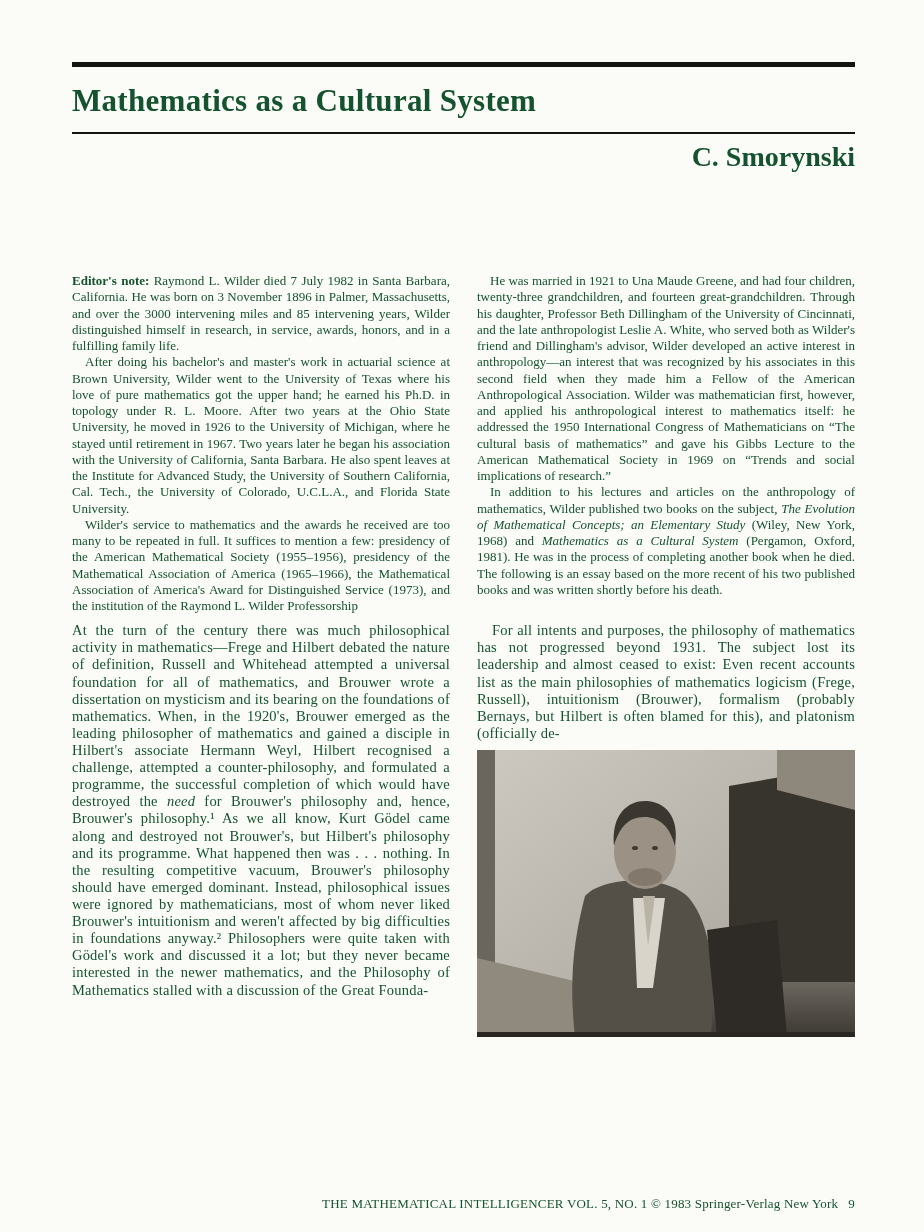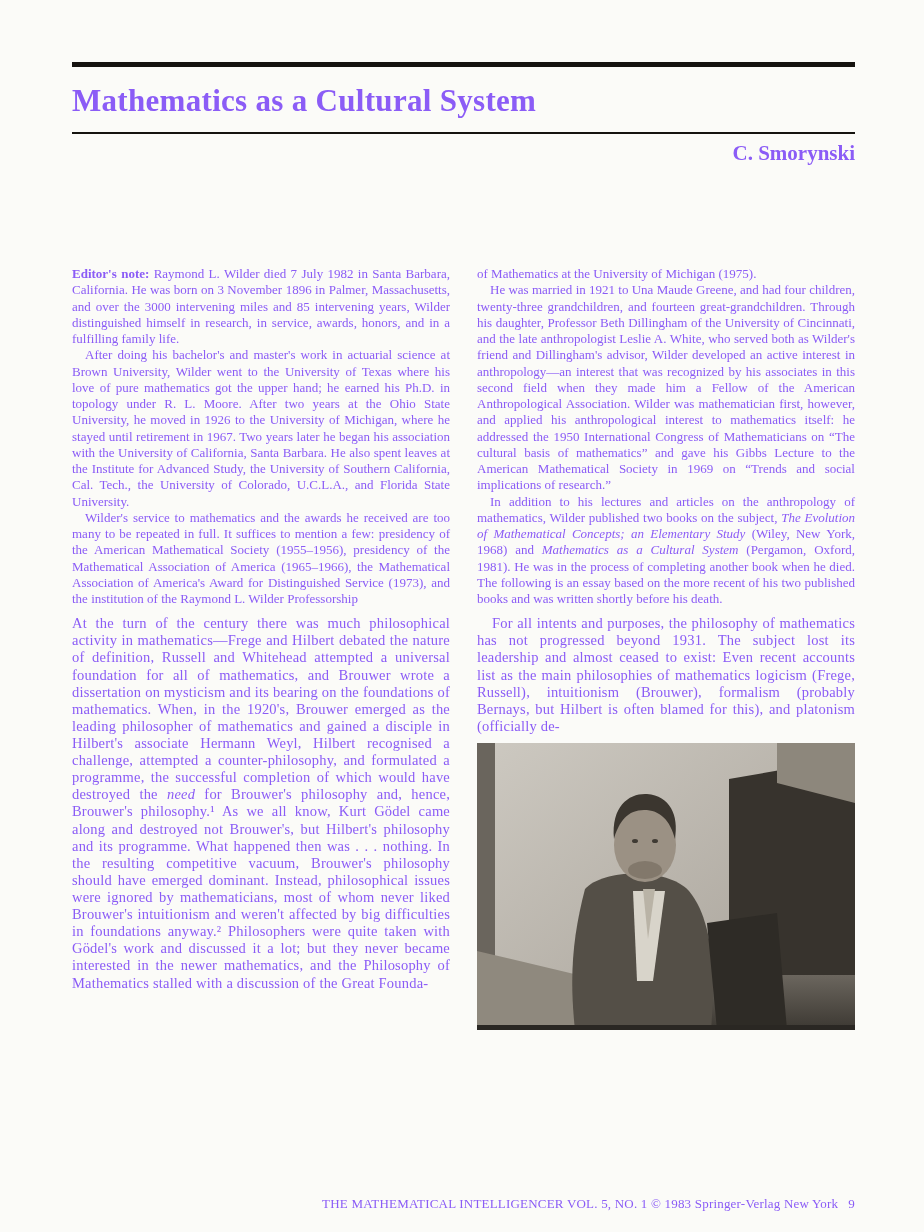--- a/index.html
+++ b/index.html
@@ -1,26 +1,26 @@
 <!DOCTYPE html>
 <html><head>
 <meta charset="utf-8">
 <style>
   * { margin:0; padding:0; box-sizing:border-box; }
   html,body { background:#dcdcd8; }
   .page {
     width:924px; height:1232px; margin:0 auto; position:relative;
-    background:#fbfbf8; color:#8b5cf6; overflow:hidden;
+    background:#fbfbf8; color:#14532d; overflow:hidden;
     padding:62px 69px 0 72px;
     font-family:"Liberation Serif", serif;
   }
   .thick-rule { height:5px; background:#15130f; }
   .title { font-size:31px; font-weight:bold; margin-top:16px; letter-spacing:.3px; }
   .thin-rule { height:2px; background:#15130f; margin-top:13px; }
-  .author { text-align:right; font-size:21px; font-weight:bold; margin-top:7px; }
+  .author { text-align:right; font-size:28px; font-weight:bold; margin-top:7px; }
   .note-section { display:flex; gap:27px; margin-top:100px;justify-content:flex-end; }
   .col { width:378px; }
   .note { font-size:13px; line-height:1.25; text-align:justify; }
   .note p.indent { text-indent:13px; }
   .bold { font-weight:bold; }
   .ital { font-style:italic; }
   .body-section { display:flex; gap:27px; margin-top:8px; }
   .bodytext { font-size:14.5px; line-height:1.18; text-align:justify; letter-spacing:.2px; }
   .bodytext p.indent { text-indent:15px; }
   .caption { font-size:13px; font-weight:bold; margin-top:18px; }
@@ -45,21 +45,20 @@
 
   <div class="author">C. Smorynski</div>
 
   <div class="note-section">
     <div class="col note">
       <p><span class="bold">Editor's note:</span><span> Raymond L. Wilder died 7 July 1982 in Santa Barbara, California. He was born on 3 November 1896 in Palmer, Massachusetts, and over the 3000 intervening miles and 85 intervening years, Wilder distinguished himself in research, in service, awards, honors, and in a fulfilling family life.</span></p>
       <p class="indent">After doing his bachelor's and master's work in actuarial science at Brown University, Wilder went to the University of Texas where his love of pure mathematics got the upper hand; he earned his Ph.D. in topology under R. L. Moore. After two years at the Ohio State University, he moved in 1926 to the University of Michigan, where he stayed until retirement in 1967. Two years later he began his association with the University of California, Santa Barbara. He also spent leaves at the Institute for Advanced Study, the University of Southern California, Cal. Tech., the University of Colorado, U.C.L.A., and Florida State University.</p>
       <p class="indent">Wilder's service to mathematics and the awards he received are too many to be repeated in full. It suffices to mention a few: presidency of the American Mathematical Society (1955–1956), presidency of the Mathematical Association of America (1965–1966), the Mathematical Association of America's Award for Distinguished Service (1973), and the institution of the Raymond L. Wilder Professorship</p>
     </div>
     <div class="col note">
-      <p>of Mathematics at the University of Michigan (1975).</p>
       <p class="indent">He was married in 1921 to Una Maude Greene, and had four children, twenty-three grandchildren, and fourteen great-grandchildren. Through his daughter, Professor Beth Dillingham of the University of Cincinnati, and the late anthropologist Leslie A. White, who served both as Wilder's friend and Dillingham's advisor, Wilder developed an active interest in anthropology—an interest that was recognized by his associates in this second field when they made him a Fellow of the American Anthropological Association. Wilder was mathematician first, however, and applied his anthropological interest to mathematics itself: he addressed the 1950 International Congress of Mathematicians on “The cultural basis of mathematics” and gave his Gibbs Lecture to the American Mathematical Society in 1969 on “Trends and social implications of research.”</p>
       <p class="indent"><span>In addition to his lectures and articles on the anthropology of mathematics, Wilder published two books on the subject, </span><span class="ital">The Evolution of Mathematical Concepts; an Elementary Study</span><span> (Wiley, New York, 1968) and </span><span class="ital">Mathematics as a Cultural System</span><span> (Pergamon, Oxford, 1981). He was in the process of completing another book when he died. The following is an essay based on the more recent of his two published books and was written shortly before his death.</span></p>
     </div>
   </div>
 
   <div class="body-section">
     <div class="col bodytext">
       <p><span>At the turn of the century there was much philosophical activity in mathematics—Frege and Hilbert debated the nature of definition, Russell and Whitehead attempted a universal foundation for all of mathematics, and Brouwer wrote a dissertation on mysticism and its bearing on the foundations of mathematics. When, in the 1920's, Brouwer emerged as the leading philosopher of mathematics and gained a disciple in Hilbert's associate Hermann Weyl, Hilbert recognised a challenge, attempted a counter-philosophy, and formulated a programme, the successful completion of which would have destroyed the </span><span class="ital">need</span><span> for Brouwer's philosophy and, hence, Brouwer's philosophy.¹ As we all know, Kurt Gödel came along and destroyed not Brouwer's, but Hilbert's philosophy and its programme. What happened then was . . . nothing. In the resulting competitive vacuum, Brouwer's philosophy should have emerged dominant. Instead, philosophical issues were ignored by mathematicians, most of whom never liked Brouwer's intuitionism and weren't affected by big difficulties in foundations anyway.² Philosophers were quite taken with Gödel's work and discussed it a lot; but they never became interested in the newer mathematics, and the Philosophy of Mathematics stalled with a discussion of the Great Founda-</span></p>
     </div>
     <div class="col bodytext">

